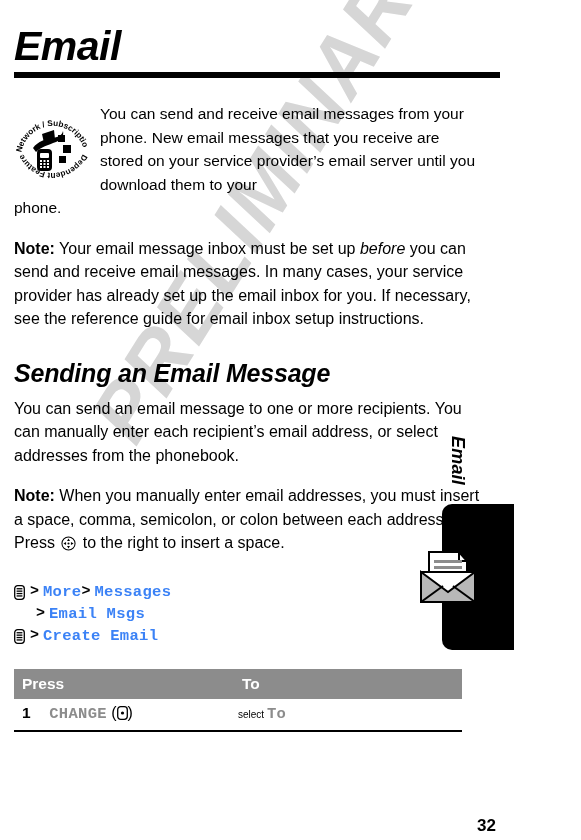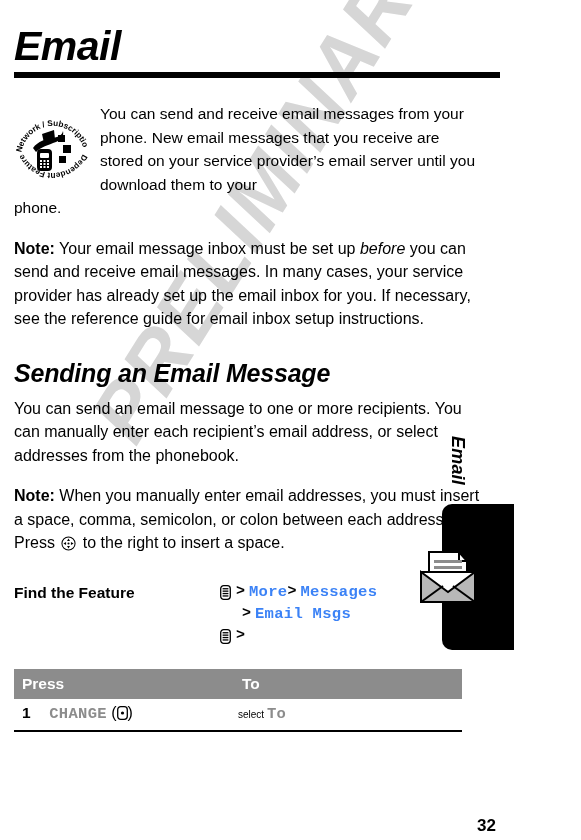--- a/index.html
+++ b/index.html
@@ -362,21 +362,20 @@
     <p class="body-para"><span class="note-label">Note:</span> <span>When you manually enter email addresses, you must insert a space, comma, semicolon, or colon between each address. Press </span><span class="navkey-glyph"><svg viewBox="0 0 16 16" width="15" height="15" aria-hidden="true">
             <circle cx="8" cy="8" r="7" fill="#ffffff" stroke="#000000" stroke-width="1.1"></circle>
             <polygon points="8,2.6 6.4,5.4 9.6,5.4" fill="#000000"></polygon>
             <polygon points="8,13.4 6.4,10.6 9.6,10.6" fill="#000000"></polygon>
             <polygon points="2.6,8 5.4,6.4 5.4,9.6" fill="#000000"></polygon>
             <polygon points="13.4,8 10.6,6.4 10.6,9.6" fill="#000000"></polygon>
             <circle cx="8" cy="8" r="1.1" fill="#000000"></circle>
           </svg></span><span> to the right to insert a space.</span></p>
 
     <div id="find-feature">
-      <div id="find-feature-label">Find the Feature</div>
       <div id="find-feature-paths">
           <div class="menu-path-line">
             <span class="menu-key-icon"><svg viewBox="0 0 11 15" width="11" height="15" aria-hidden="true">
                 <rect x="0.7" y="0.7" width="9.6" height="13.6" rx="3" fill="#ffffff" stroke="#000000" stroke-width="1.3"></rect>
                 <rect x="2.6" y="3.1" width="5.8" height="1.3" fill="#000000"></rect>
                 <rect x="2.6" y="5.5" width="5.8" height="1.3" fill="#000000"></rect>
                 <rect x="2.6" y="7.9" width="5.8" height="1.3" fill="#000000"></rect>
                 <rect x="2.6" y="10.3" width="5.8" height="1.3" fill="#000000"></rect>
               </svg></span>
             <span class="path-sep">&gt;</span>
@@ -390,20 +389,21 @@
           </div>
           <div class="menu-path-line">
             <span class="menu-key-icon"><svg viewBox="0 0 11 15" width="11" height="15" aria-hidden="true">
                 <rect x="0.7" y="0.7" width="9.6" height="13.6" rx="3" fill="#ffffff" stroke="#000000" stroke-width="1.3"></rect>
                 <rect x="2.6" y="3.1" width="5.8" height="1.3" fill="#000000"></rect>
                 <rect x="2.6" y="5.5" width="5.8" height="1.3" fill="#000000"></rect>
                 <rect x="2.6" y="7.9" width="5.8" height="1.3" fill="#000000"></rect>
                 <rect x="2.6" y="10.3" width="5.8" height="1.3" fill="#000000"></rect>
               </svg></span>
             <span class="path-sep">&gt;</span>
+            <span class="path-item">Create Email</span> 
           </div>
         </div>
     </div>
 
     <table id="press-table">
       <thead>
         <tr>
           <th class="col-press" colspan="2">Press</th>
           <th class="col-to">To</th>
         </tr>

